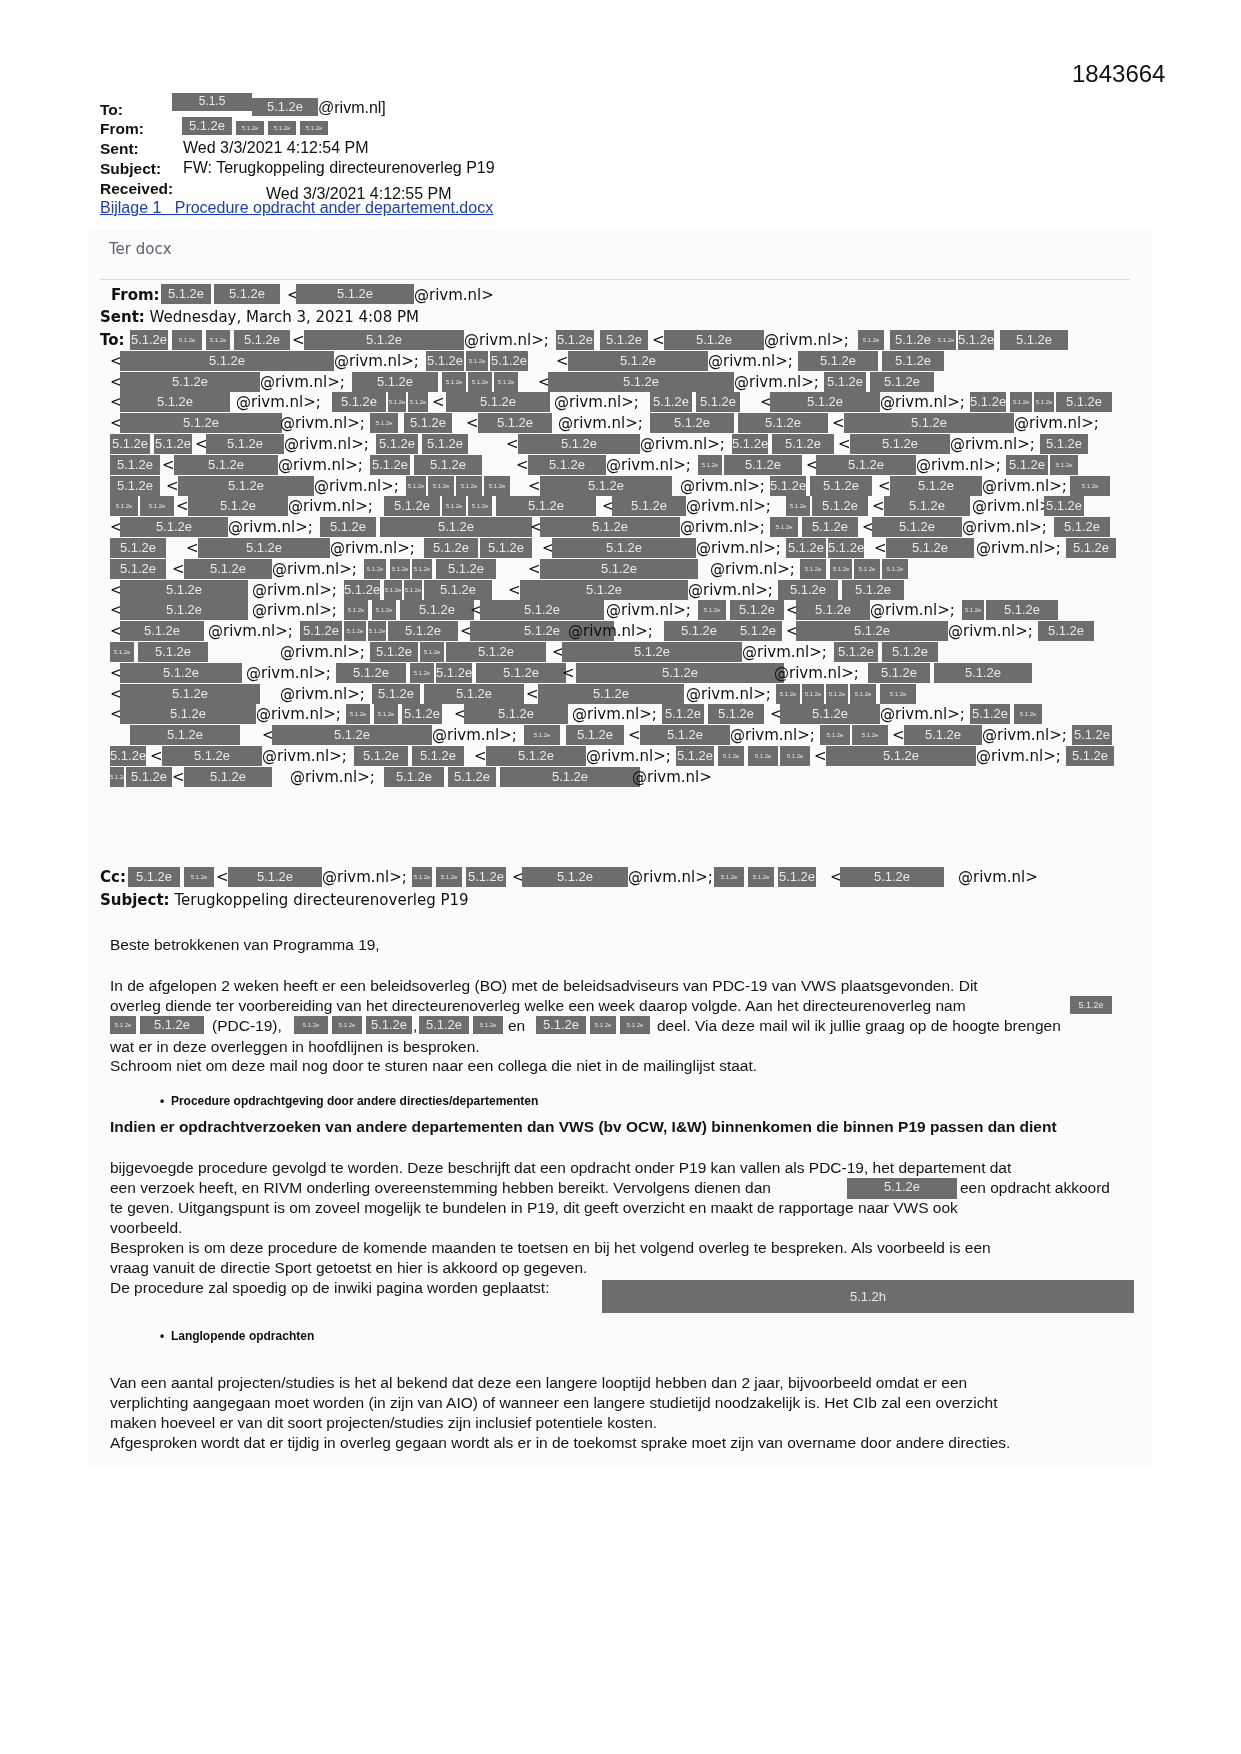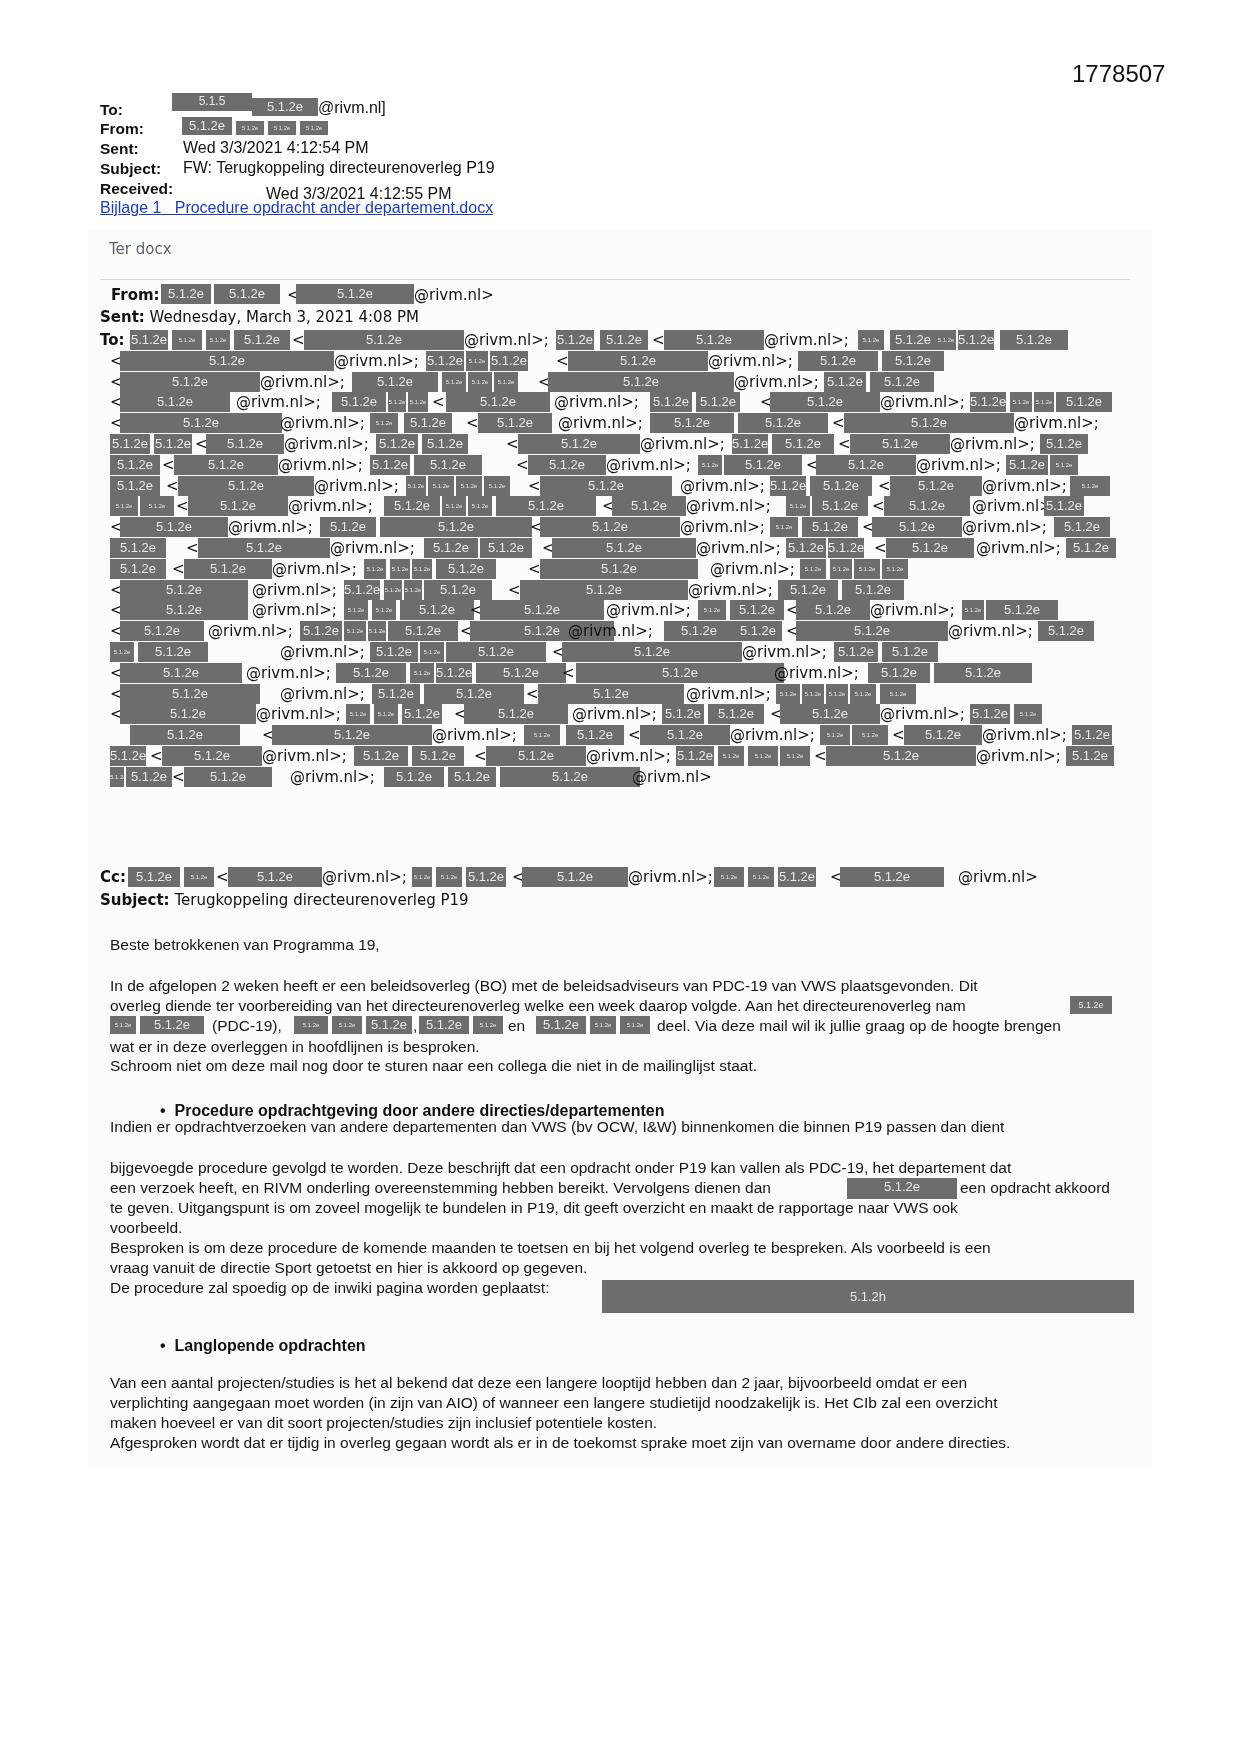--- a/index.html
+++ b/index.html
@@ -9,26 +9,26 @@
   .hdr b { font-weight:bold; }
   .hdr-val { position:absolute; white-space:nowrap; font-size:16px; }
   .link { color:#1a3ccc; text-decoration:underline; }
   .panel { position:absolute; left:88px; top:230px; width:1064px; height:1238px; background:#fbfbfb; }
   .terinfo { position:absolute; left:109px; top:240px; font-family:"DejaVu Sans", sans-serif; font-size:15px; color:#5b6270; }
   .rule { position:absolute; left:100px; top:279px; width:1030px; height:1px; background:#dadada; }
   .r { position:absolute; background:#6d6d6d; color:#e9e9e9; font-family:"Liberation Sans", sans-serif; text-align:center; overflow:hidden; white-space:nowrap; }
   .t { position:absolute; white-space:nowrap; font-family:"DejaVu Sans", sans-serif; font-size:15px; color:#111; line-height:21px; }
   .lbl { font-weight:bold; }
   .body-line { position:absolute; left:110px; white-space:nowrap; font-family:"Liberation Sans", sans-serif; font-size:15.5px; color:#151515; }
-  .bullet { position:absolute; left:160px; font-family:"Liberation Sans", sans-serif; font-size:16px; font-weight:bold; white-space:nowrap;margin-top:8px; }
+  .bullet { position:absolute; left:160px; font-family:"Liberation Sans", sans-serif; font-size:12px; font-weight:bold; white-space:nowrap; }
 </style>
 </head>
 <body>
 
-<div class="docid">1778507</div>
+<div class="docid">1843664</div>
 
 <div>
   <div class="hdr" style="top:100px;"><b>To:</b></div>
   <div class="r" style="left:172px;top:93px;width:80px;height:18px;font-size:12px;line-height:16px;">5.1.5</div>
   <div class="r" style="left:252px;top:98px;width:66px;height:18px;font-size:13px;line-height:18px;">5.1.2e</div>
   <div class="hdr-val" style="left:318px;top:99px;">@rivm.nl]</div>
 
   <div class="hdr" style="top:119px;"><b>From:</b></div>
   <div class="r" style="left:182px;top:117px;width:50px;height:18px;font-size:13px;line-height:18px;">5.1.2e</div>
   <div class="r" style="left:236px;top:121px;width:28px;height:14px;font-size:6px;line-height:14px;">5.1.2e</div>
@@ -432,21 +432,21 @@
 <div class="r" style="left:536px;top:1016px;width:50px;height:18px;font-size:13px;line-height:18px;">5.1.2e</div>
 <div class="r" style="left:590px;top:1016px;width:26px;height:18px;font-size:6px;line-height:18px;">5.1.2e</div>
 <div class="r" style="left:620px;top:1016px;width:30px;height:18px;font-size:6px;line-height:18px;">5.1.2e</div>
 <div class="body-line" style="left:657px;top:1017px;">deel. Via deze mail wil ik jullie graag op de hoogte brengen</div>
 
 <div class="body-line" style="top:1038px;">wat er in deze overleggen in hoofdlijnen is besproken.</div>
 <div class="body-line" style="top:1057px;">Schroom niet om deze mail nog door te sturen naar een collega die niet in de mailinglijst staat.</div>
 
 <div class="bullet" style="top:1094px;">•&nbsp;&nbsp;<span>Procedure opdrachtgeving door andere directies/departementen</span></div>
 
-<div class="body-line" style="top:1118px;">Indien er opdrachtverzoeken van andere departementen dan VWS (bv OCW, I&amp;W) binnenkomen die binnen P19 passen dan dient</div>
+<div class="body-line" style="top:1118px;font-weight:bold;">Indien er opdrachtverzoeken van andere departementen dan VWS (bv OCW, I&amp;W) binnenkomen die binnen P19 passen dan dient</div>
 <div class="body-line" style="top:1159px;">bijgevoegde procedure gevolgd te worden. Deze beschrijft dat een opdracht onder P19 kan vallen als PDC-19, het departement dat</div>
 <div class="body-line" style="top:1179px;">een verzoek heeft, en RIVM onderling overeenstemming hebben bereikt. Vervolgens dienen dan</div>
 <div class="r" style="left:847px;top:1178px;width:110px;height:21px;font-size:13px;line-height:18px;">5.1.2e</div>
 <div class="body-line" style="left:960px;top:1179px;">een opdracht akkoord</div>
 <div class="body-line" style="top:1199px;">te geven. Uitgangspunt is om zoveel mogelijk te bundelen in P19, dit geeft overzicht en maakt de rapportage naar VWS ook</div>
 <div class="body-line" style="top:1219px;">voorbeeld.</div>
 <div class="body-line" style="top:1239px;">Besproken is om deze procedure de komende maanden te toetsen en bij het volgend overleg te bespreken. Als voorbeeld is een</div>
 <div class="body-line" style="top:1259px;">vraag vanuit de directie Sport getoetst en hier is akkoord op gegeven.</div>
 <div class="body-line" style="top:1279px;">De procedure zal spoedig op de inwiki pagina worden geplaatst:</div>
 <div class="r" style="left:602px;top:1280px;width:532px;height:33px;font-size:13px;line-height:33px;">5.1.2h</div>

